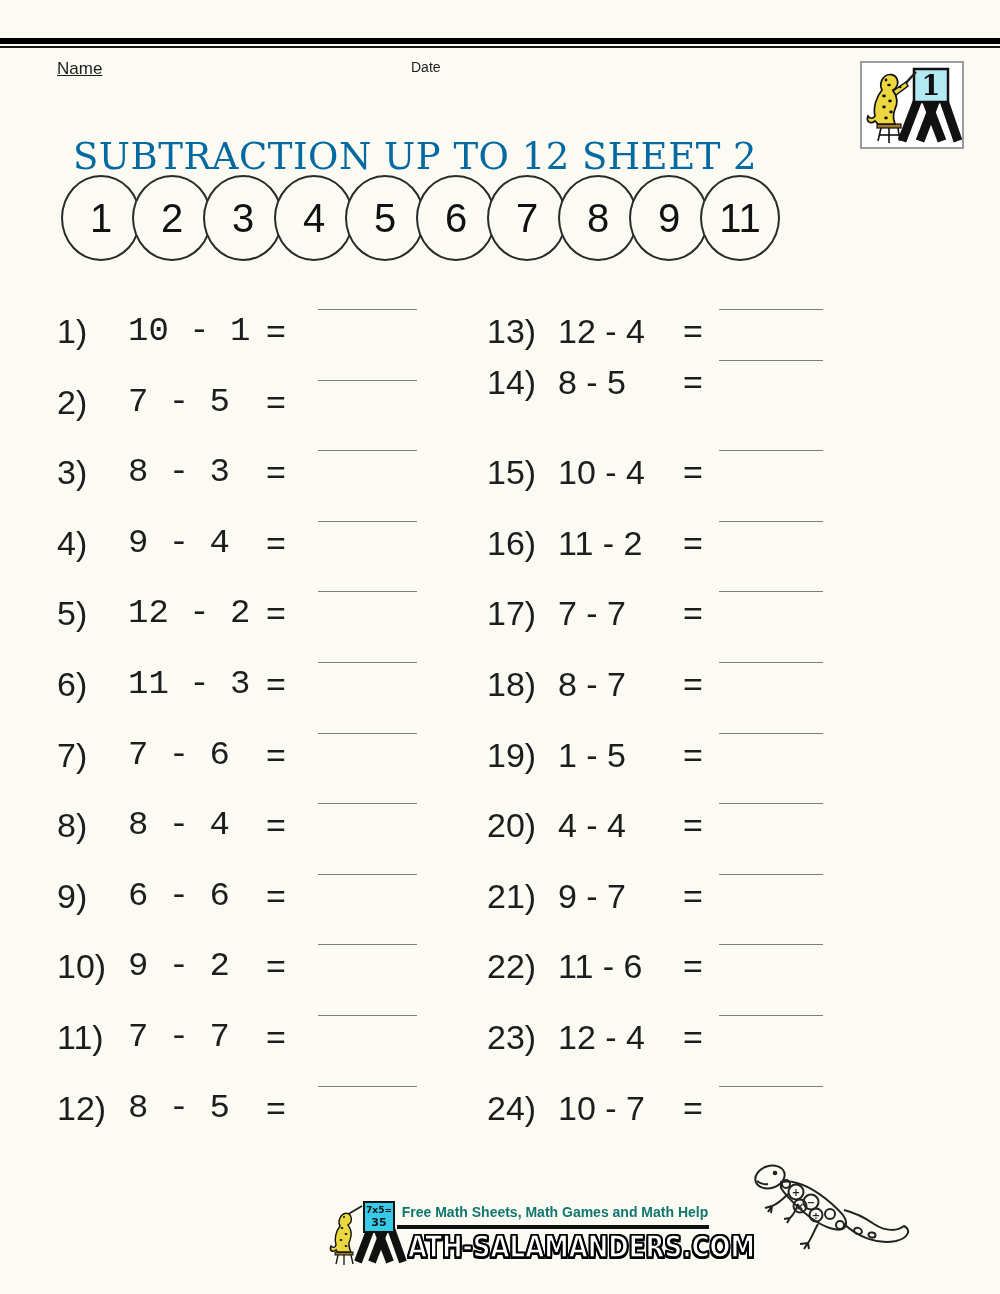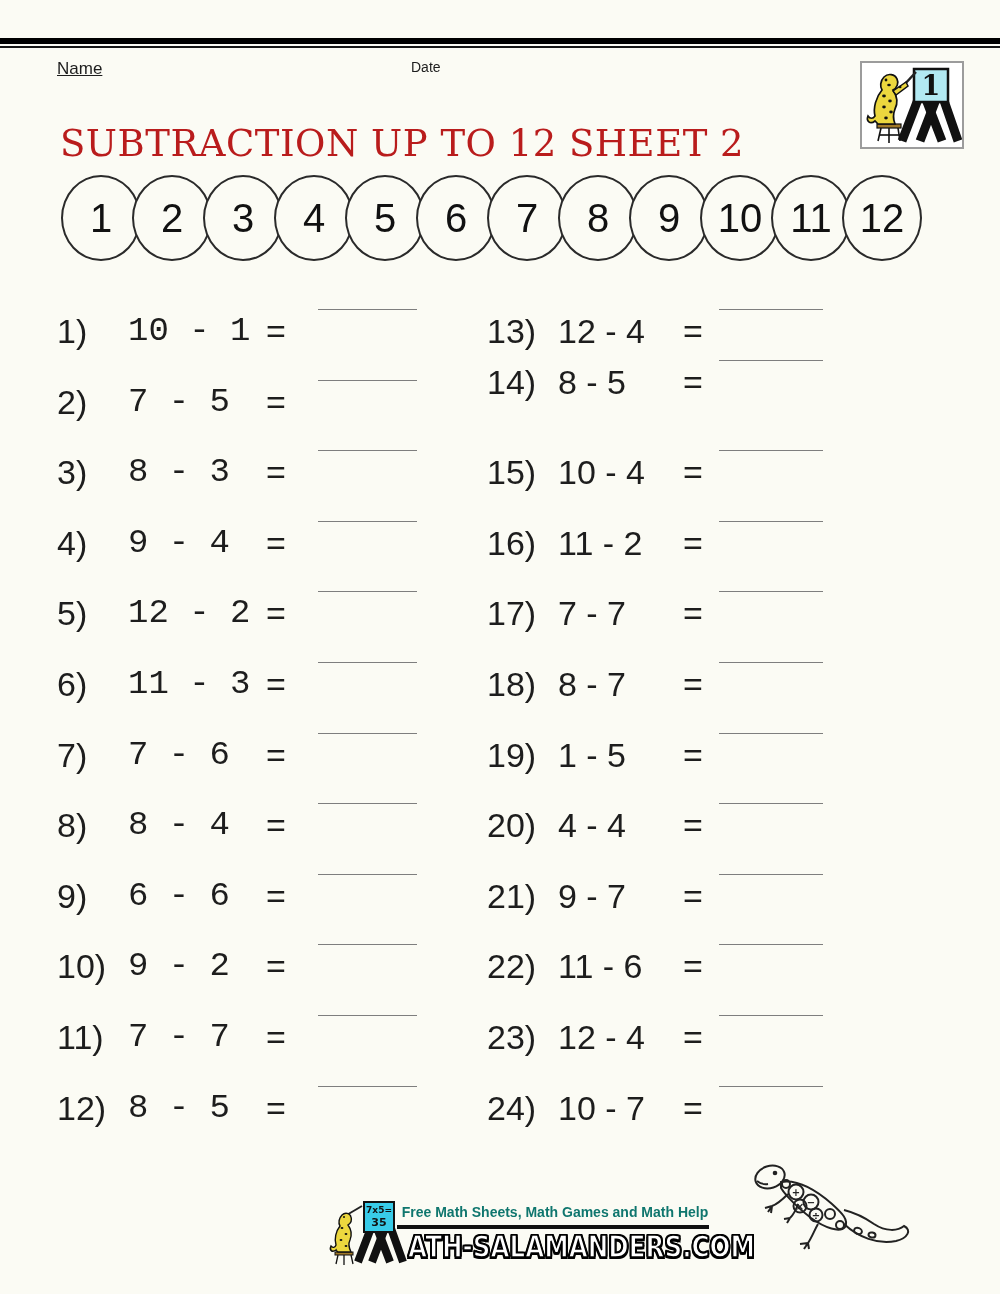--- a/index.html
+++ b/index.html
@@ -18,24 +18,24 @@
   .name-label{position:absolute;left:57px;top:59px;font-size:17px;text-decoration:underline;}
   .date-label{position:absolute;left:411px;top:59px;font-size:14px;}
 
   .corner-logo{
     position:absolute;left:860px;top:61px;width:104px;height:88px;
     background:#ffffff;border:2px solid #9c9c9c;box-sizing:border-box;
   }
   .corner-logo svg{display:block;width:100%;height:100%;}
 
   .title{
-    position:absolute;left:56px;top:120px;margin:4px;
+    position:absolute;left:56px;top:120px;margin:17px;
     font-family:"DejaVu Serif","Liberation Serif",serif;
     font-size:37px;font-weight:normal;letter-spacing:0.5px;
-    color:#b91c1c;line-height:40px;white-space:nowrap;
+    color:#0369a1;line-height:40px;white-space:nowrap;
   }
 
   
   .circles{position:absolute;left:61px;top:175px;display:flex;}
   .circ{
     flex:none;width:80px;height:86px;margin-left:-9px;
     border:2px solid #2a2a2a;border-radius:50%;
     background:#fbfbf4;box-sizing:border-box;
     display:flex;align-items:center;justify-content:center;
     font-size:40px;color:#111;
@@ -149,27 +149,21 @@
     <div class="circ">
         <span>7</span>
       </div>
     <div class="circ">
         <span>8</span>
       </div>
     <div class="circ">
         <span>9</span>
       </div>
     <div class="circ">
-        <span>10</span>
-      </div>
-    <div class="circ">
         <span>11</span>
-      </div>
-    <div class="circ">
-        <span>12</span>
       </div>
   </div>
 
   <div class="prow side-l" style="top:309px">
     <span class="pnum">1)</span>
     <span class="pexpr">10 - 1</span>
     <span class="peq">=</span>
     <span class="pline"></span>
   </div>
   <div class="prow side-l" style="top:380px">

